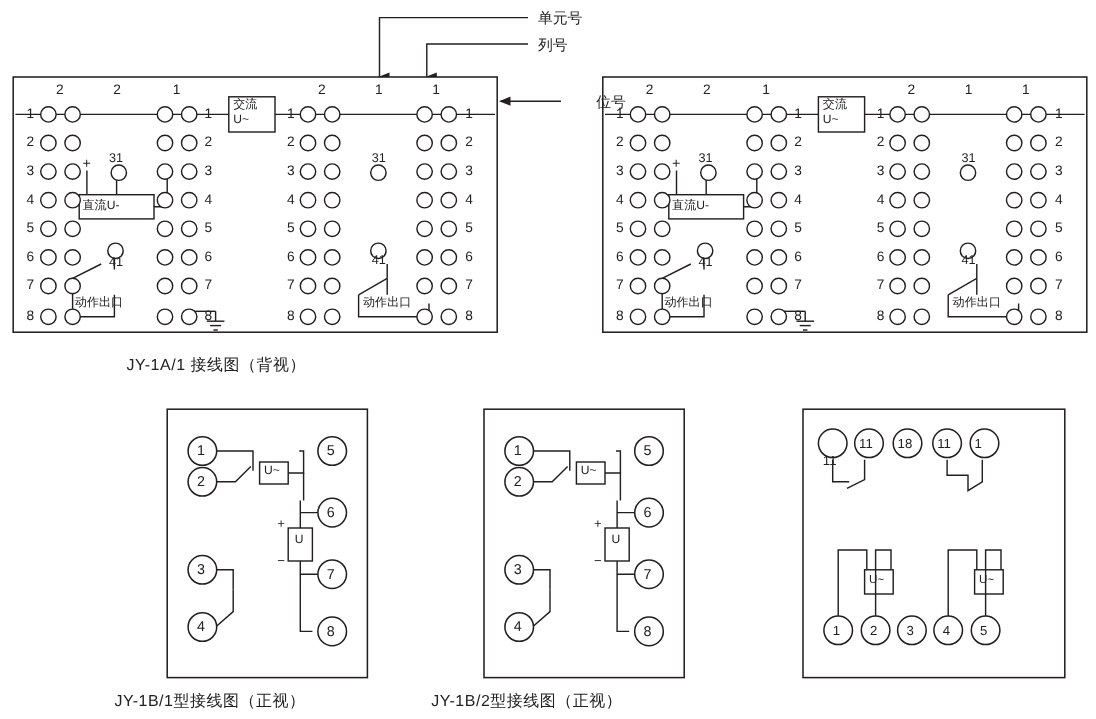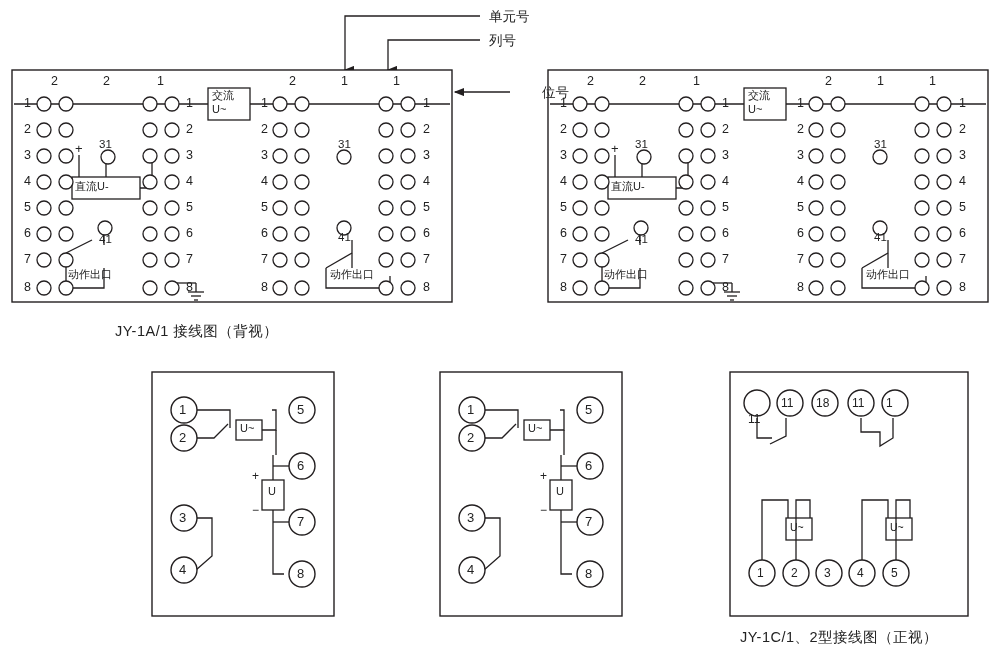--- a/index.html
+++ b/index.html
@@ -487,15 +487,16 @@
 <div class="annot" style="left:886px;top:396px;font-size:12px;">1</div>
 <div class="annot" style="left:757px;top:566px;font-size:12px;">1</div>
 <div class="annot" style="left:791px;top:566px;font-size:12px;">2</div>
 <div class="annot" style="left:824px;top:566px;font-size:12px;">3</div>
 <div class="annot" style="left:857px;top:566px;font-size:12px;">4</div>
 <div class="annot" style="left:891px;top:566px;font-size:12px;">5</div>
 <div class="annot" style="left:790px;top:521px;font-size:10.5px;">U~</div>
 <div class="annot" style="left:890px;top:521px;font-size:10.5px;">U~</div>
 
 <div class="cap" style="left:115px;top:322px;">JY-1A/1 接线图（背视）</div>
-<div class="cap" style="left:740px;top:628px;">JY-1C/1、2型接线图（正视）</div>
+<div class="cap" style="left:104px;top:628px;">JY-1B/1型接线图（正视）</div>
+<div class="cap" style="left:392px;top:628px;">JY-1B/2型接线图（正视）</div>
 
 </div>
 
 </body></html>

